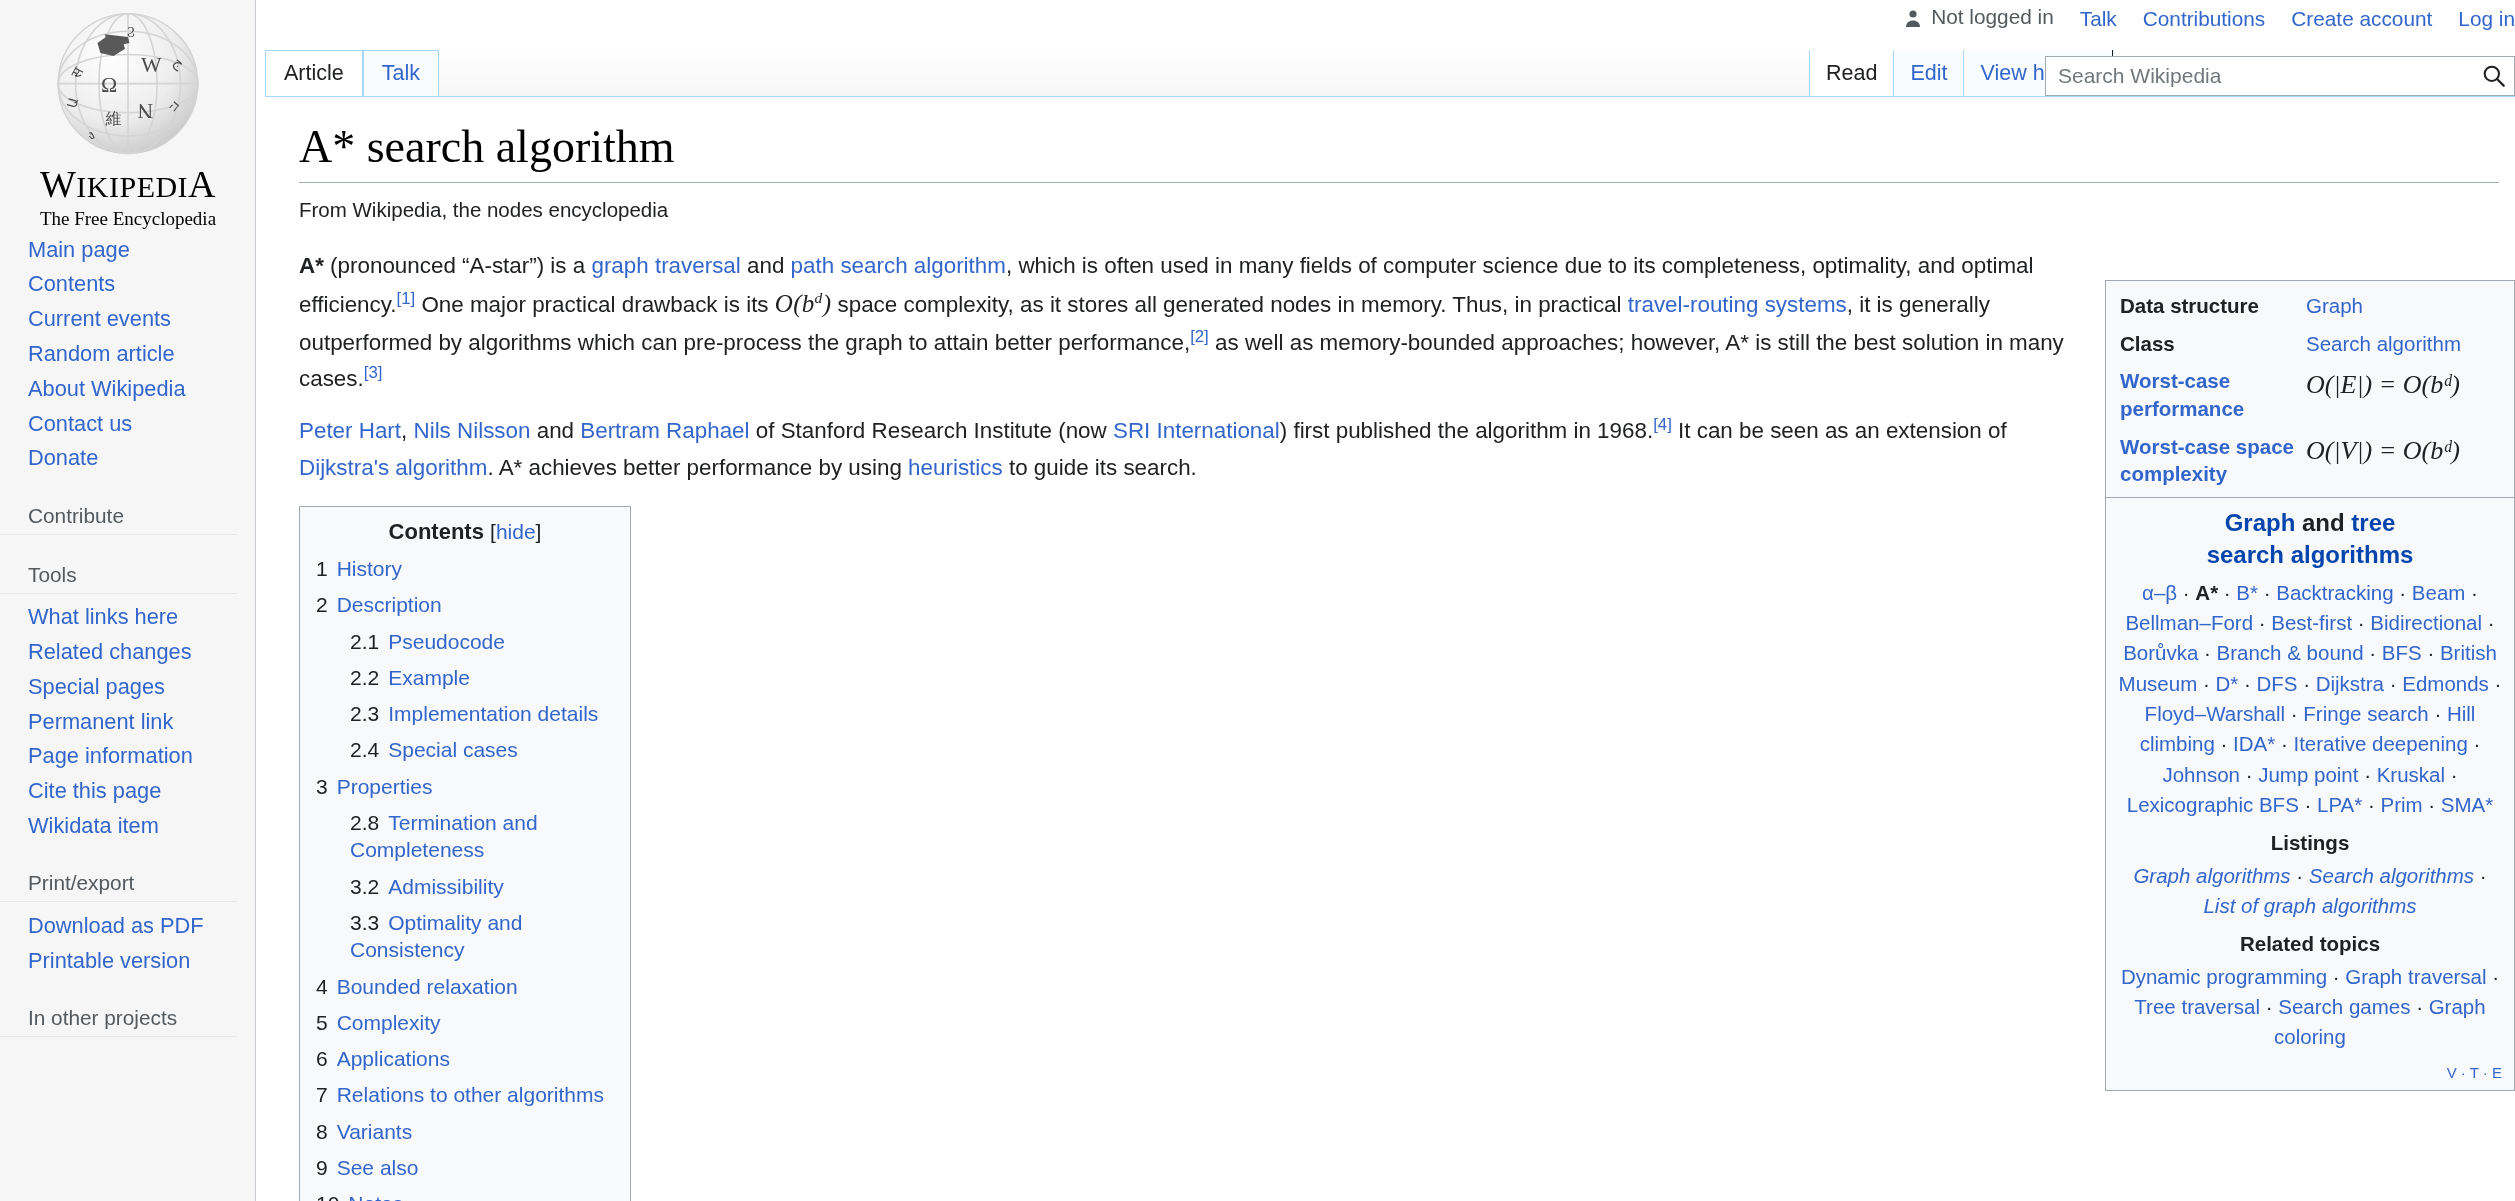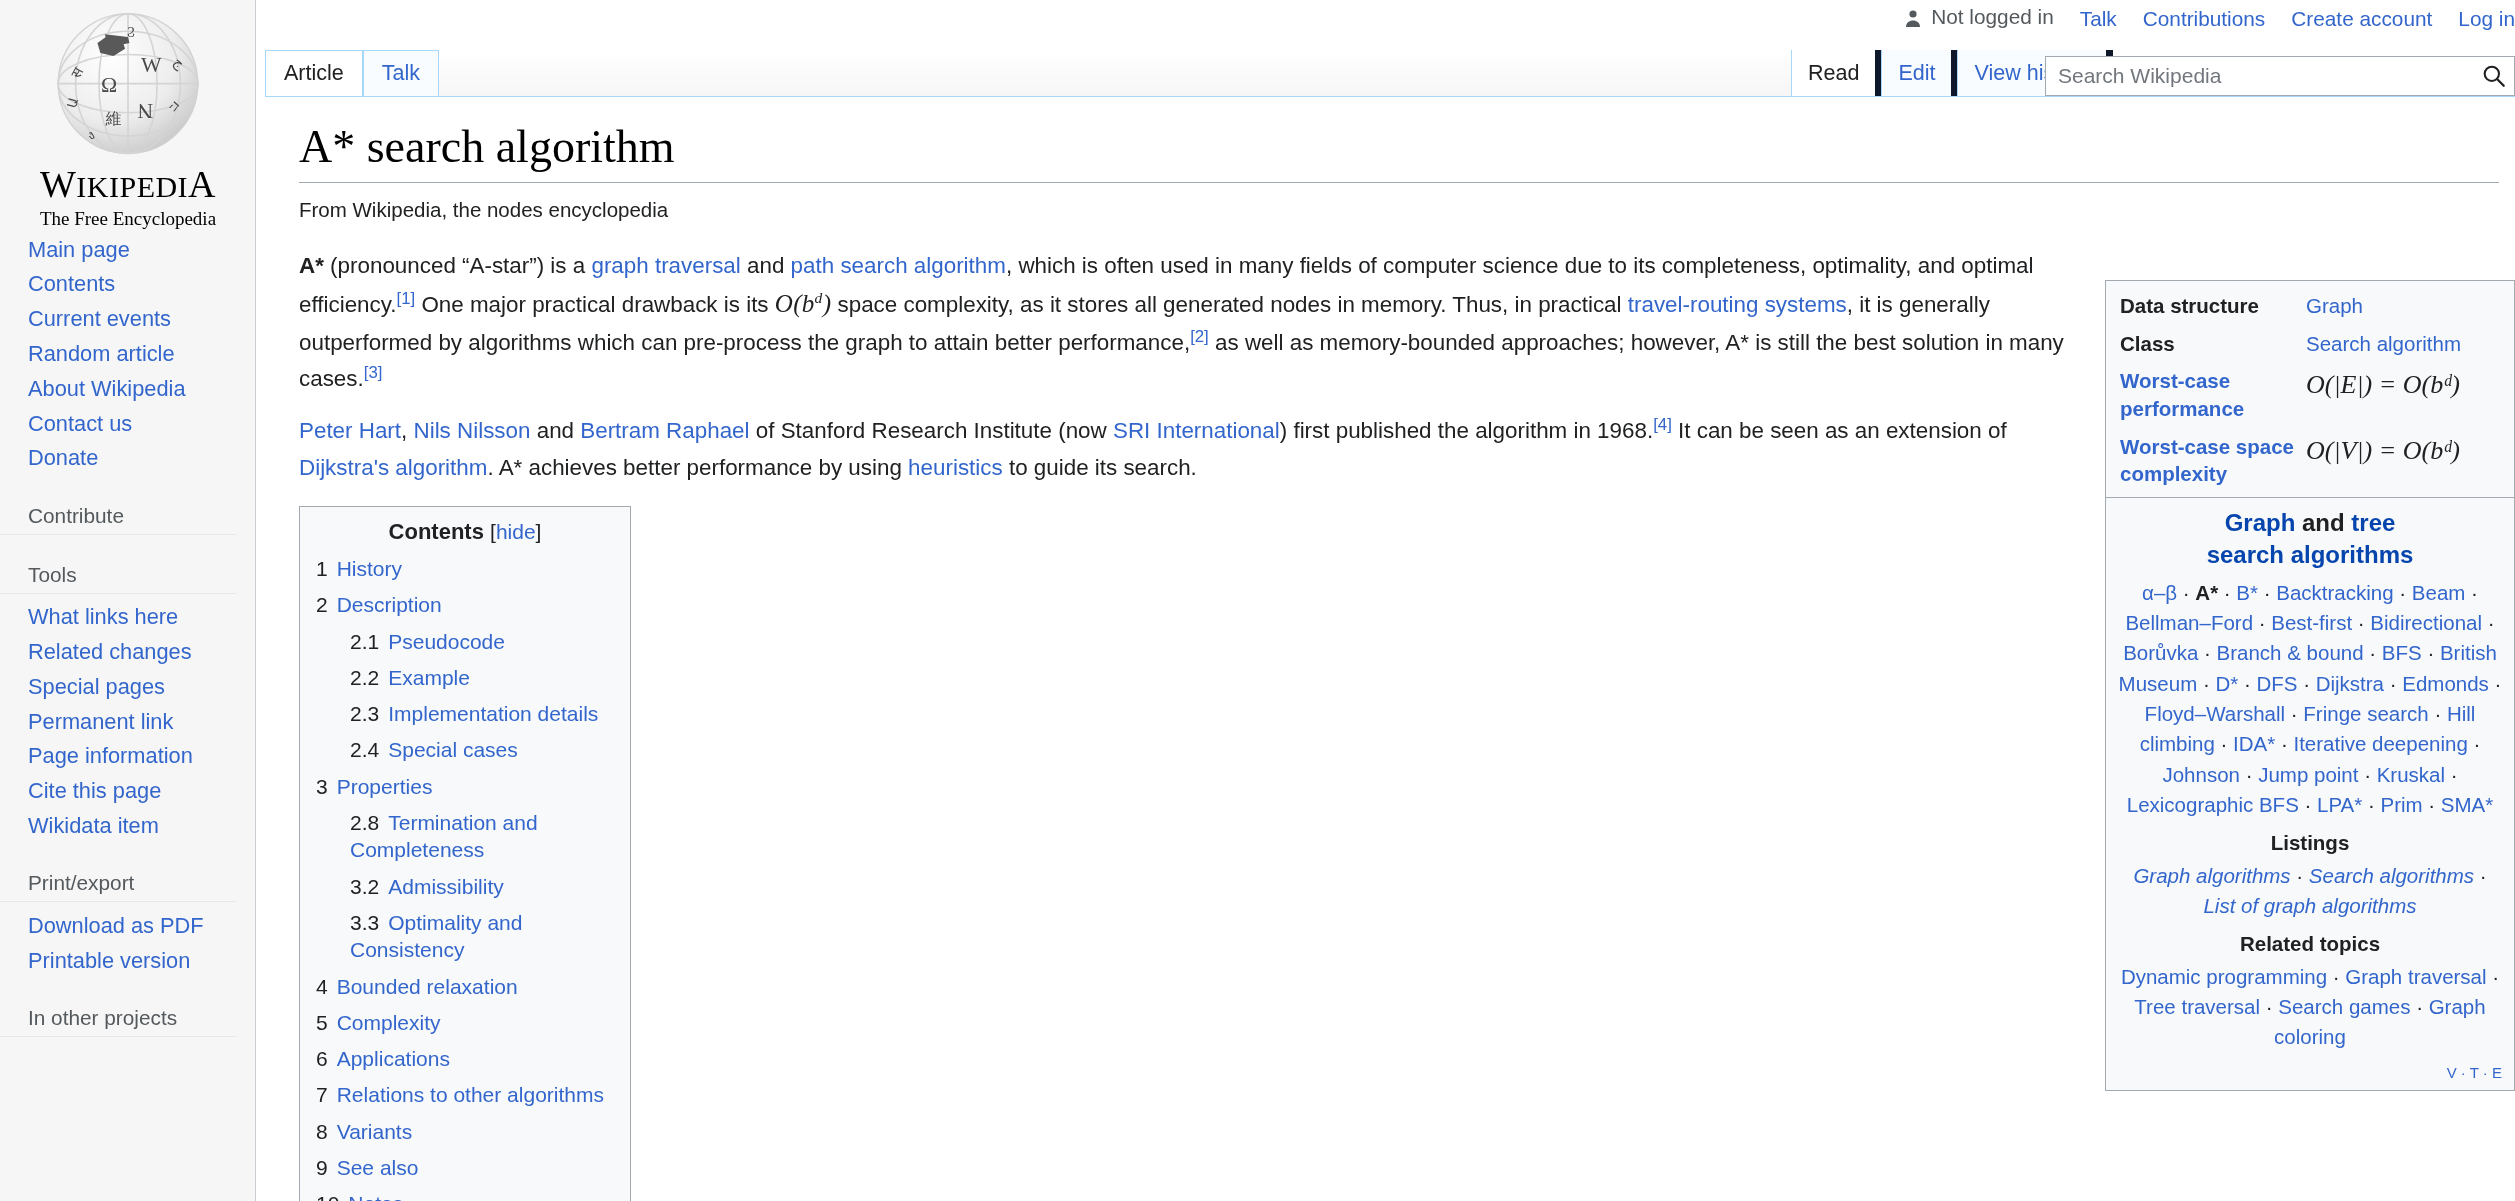--- a/index.html
+++ b/index.html
@@ -84,21 +84,21 @@
   }
   .ns-tabs, .view-tabs, .search-box { z-index: 2; }
 
   .view-tabs {
     position: absolute; right: 402px; top: 50px;
     display: flex; align-items: flex-end; height: 46px;
   }
   .view-tab {
     font-size: 21.5px; padding: 0 16px; height: 46px;
     display: flex; align-items: center; color: #3366cc;
-    border-left: 1px solid #a7d7f9; border-right: 7px solid #0f172a;
+    border-left: 1px solid #a7d7f9; border-right: 1px solid #0f172a;
     background: #f8fcff; margin-left: -1px; box-sizing: border-box;
   }
   .view-tab.selected { background: #ffffff; color: #202122; }
 
   .search-box {
     position: absolute; right: 0px; top: 56px;
     width: 470px; height: 40px;
     border: 1px solid #a2a9b1; background: #fff;
     display: flex; align-items: center;
     box-sizing: border-box;

